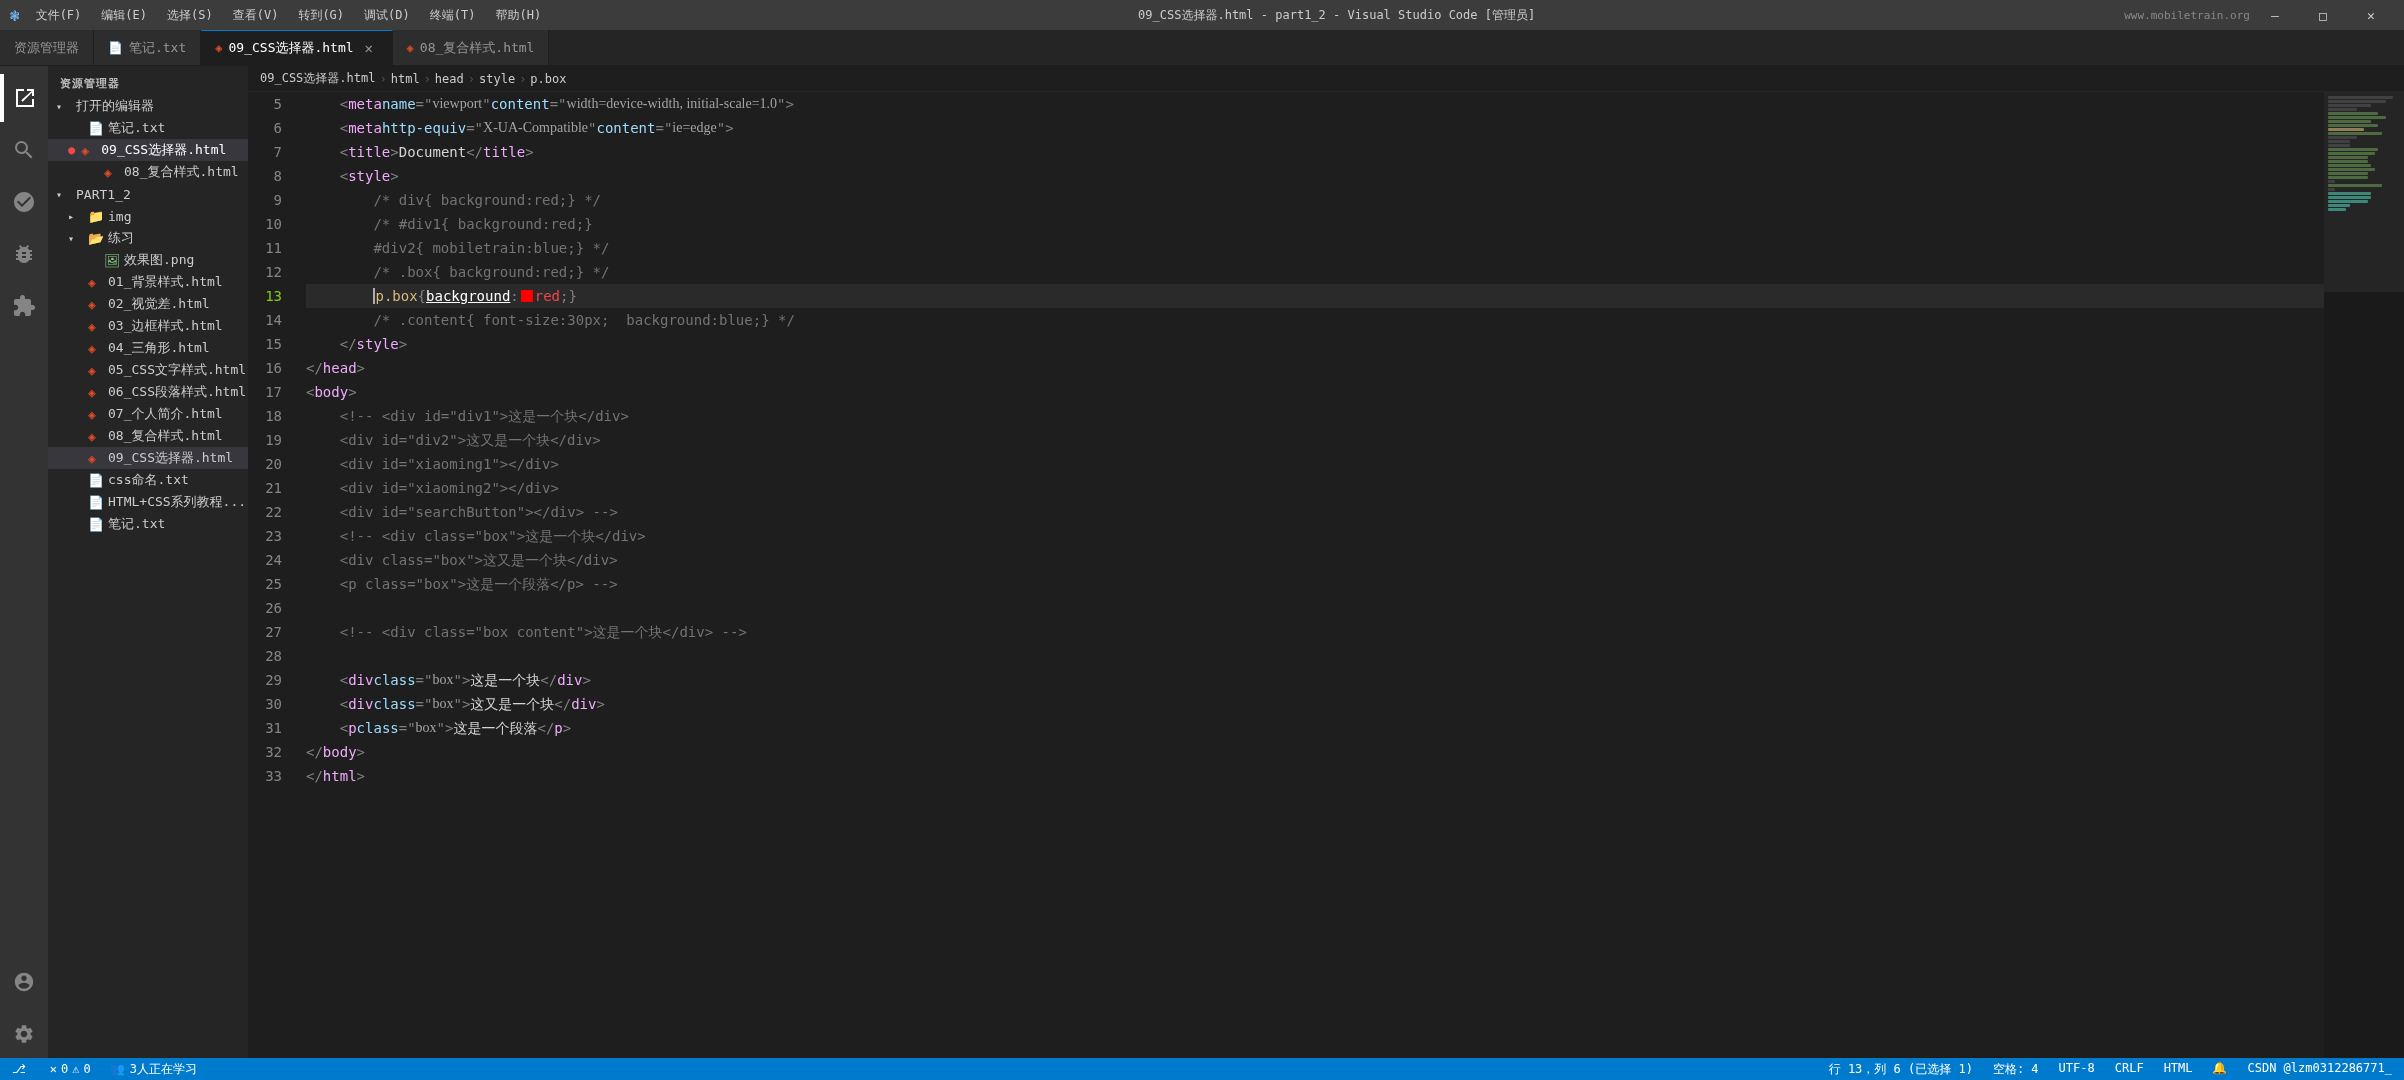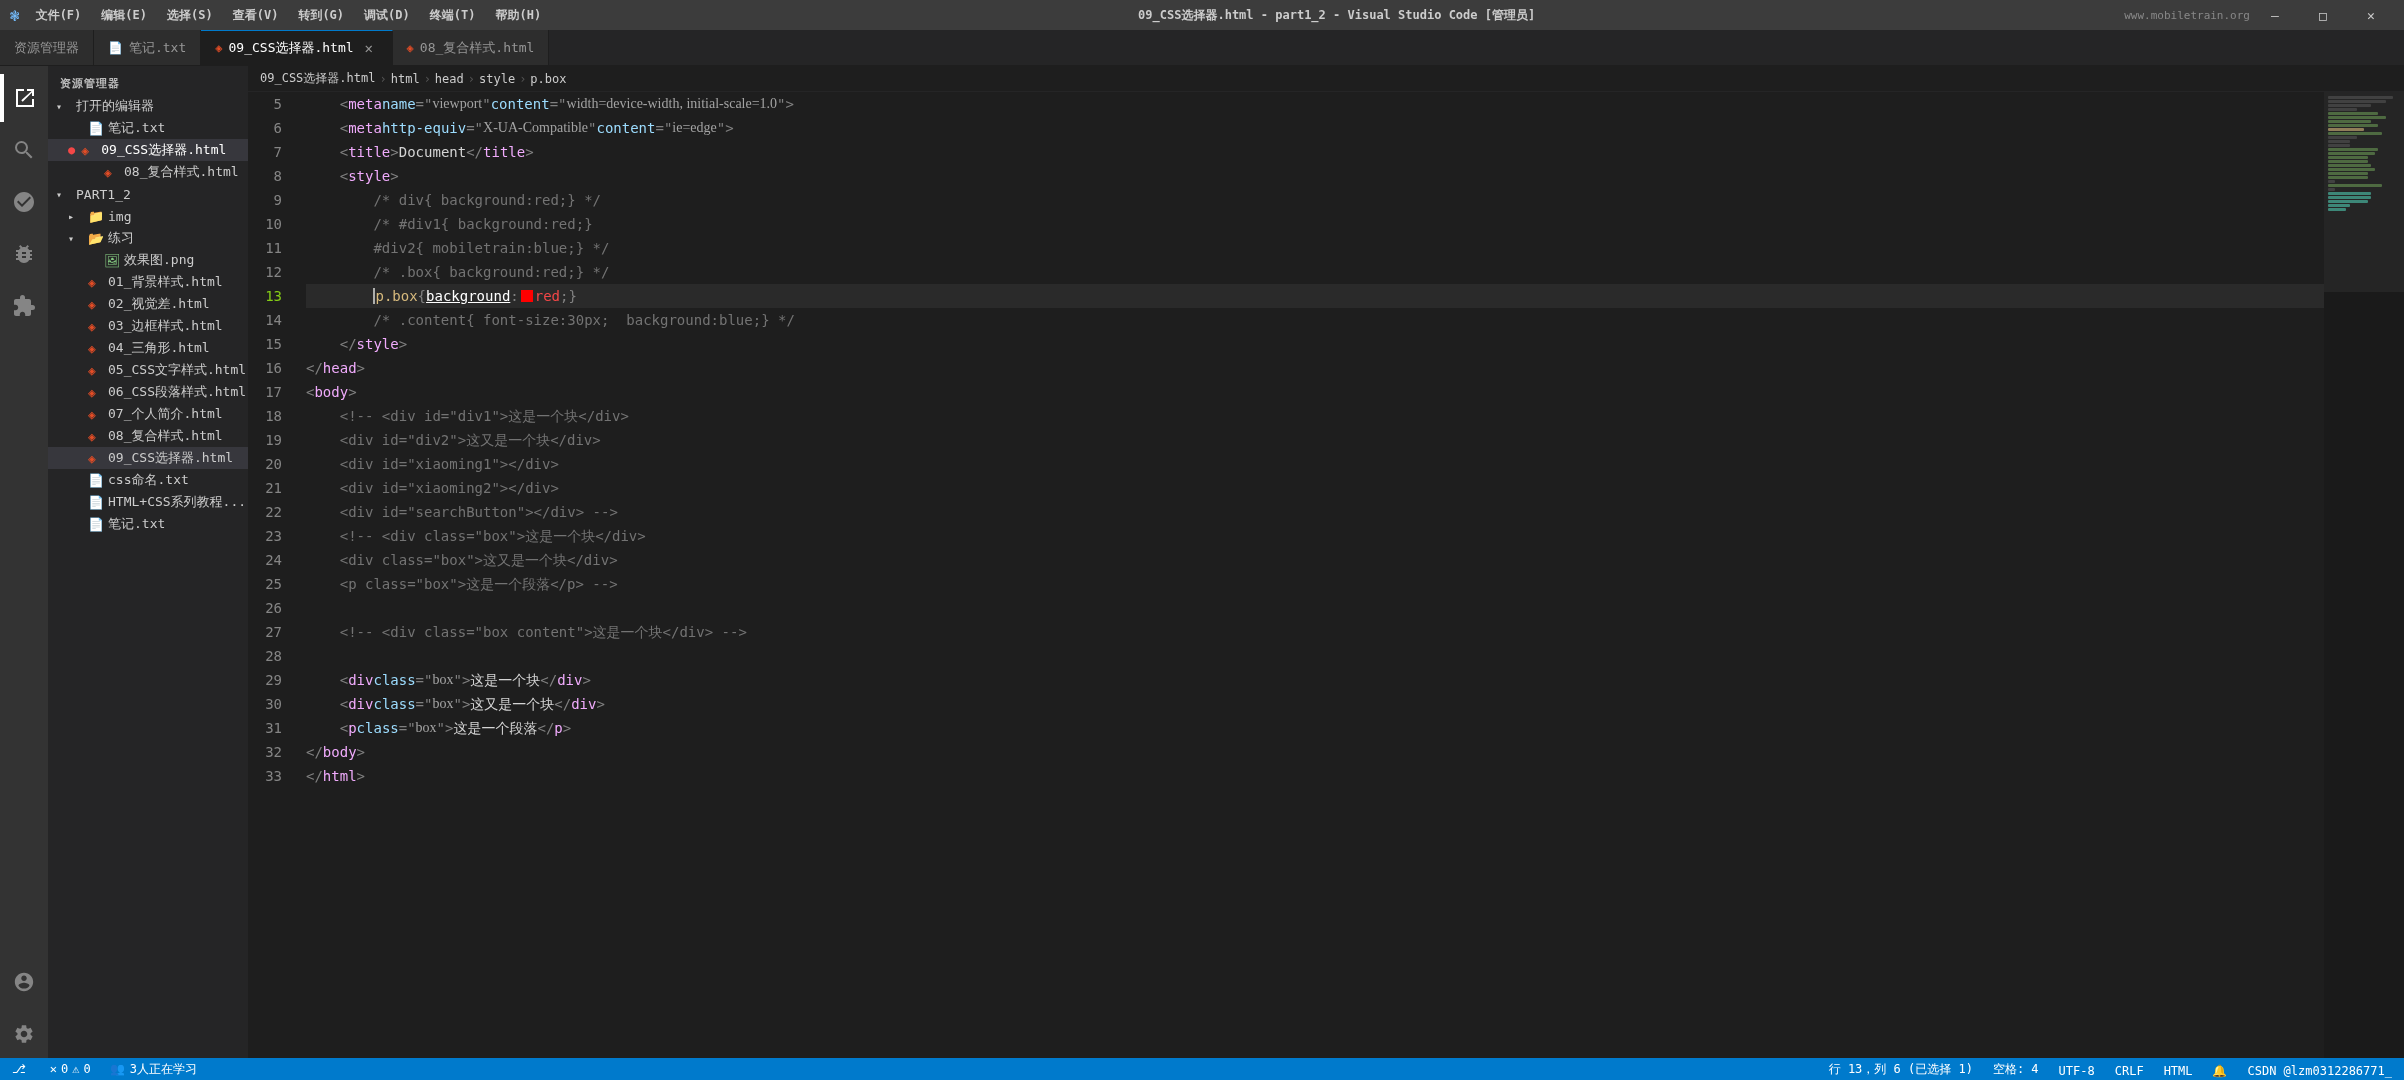--- a/index.html
+++ b/index.html
@@ -36,26 +36,24 @@
     }
     .title-bar-menu {
       display: flex;
       gap: 4px;
     }
     .title-bar-menu span {
       padding: 2px 8px;
       color: #cccccc;
       font-size: 12px;
       cursor: pointer;
-      font-weight: bold;
     }
     .title-bar-center {
       color: #cccccc;
       font-size: 12px;
-      font-weight: bold;
     }
     .title-bar-right {
       display: flex;
       align-items: center;
       gap: 2px;
     }
     .title-btn {
       width: 46px;
       height: 30px;
       display: flex;
@@ -322,21 +320,21 @@
       color: #ffffff;
       flex-shrink: 0;
     }
     .status-left {
       display: flex;
       align-items: center;
       gap: 12px;
     }
     .status-right {
       display: flex;
-      align-items: flex-end;
+      align-items: flex-start;
       gap: 12px;
     }
     .status-item {
       display: flex;
       align-items: center;
       gap: 4px;
       cursor: pointer;
       padding: 0 4px;
     }
 

